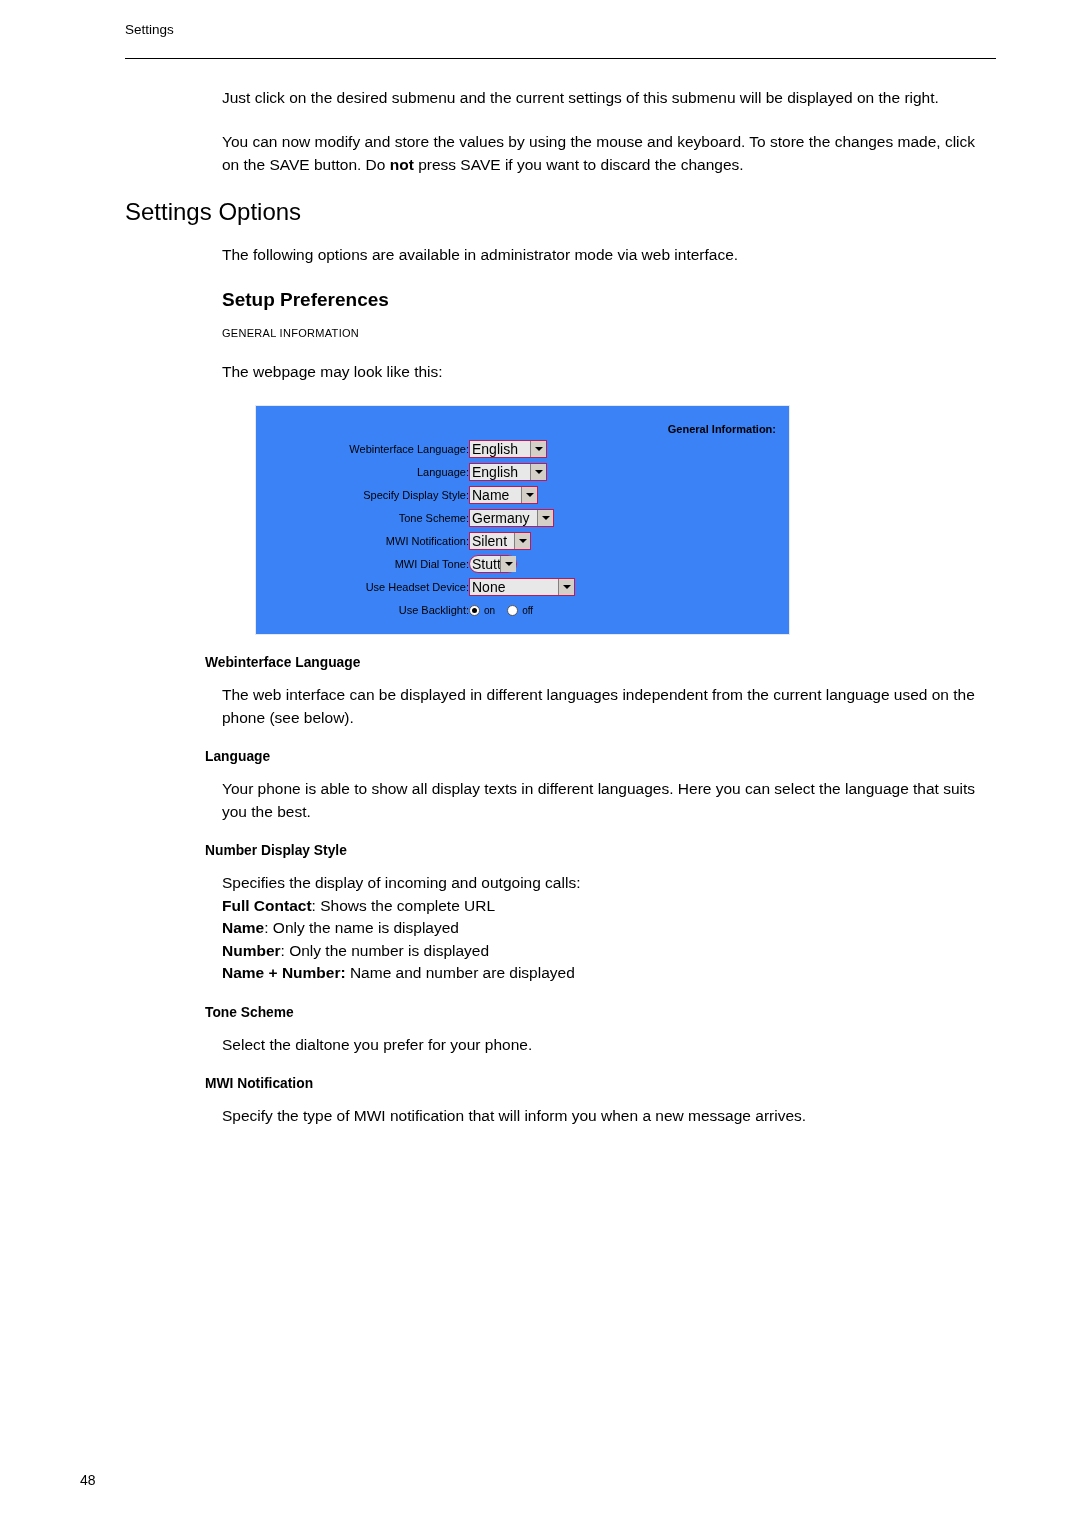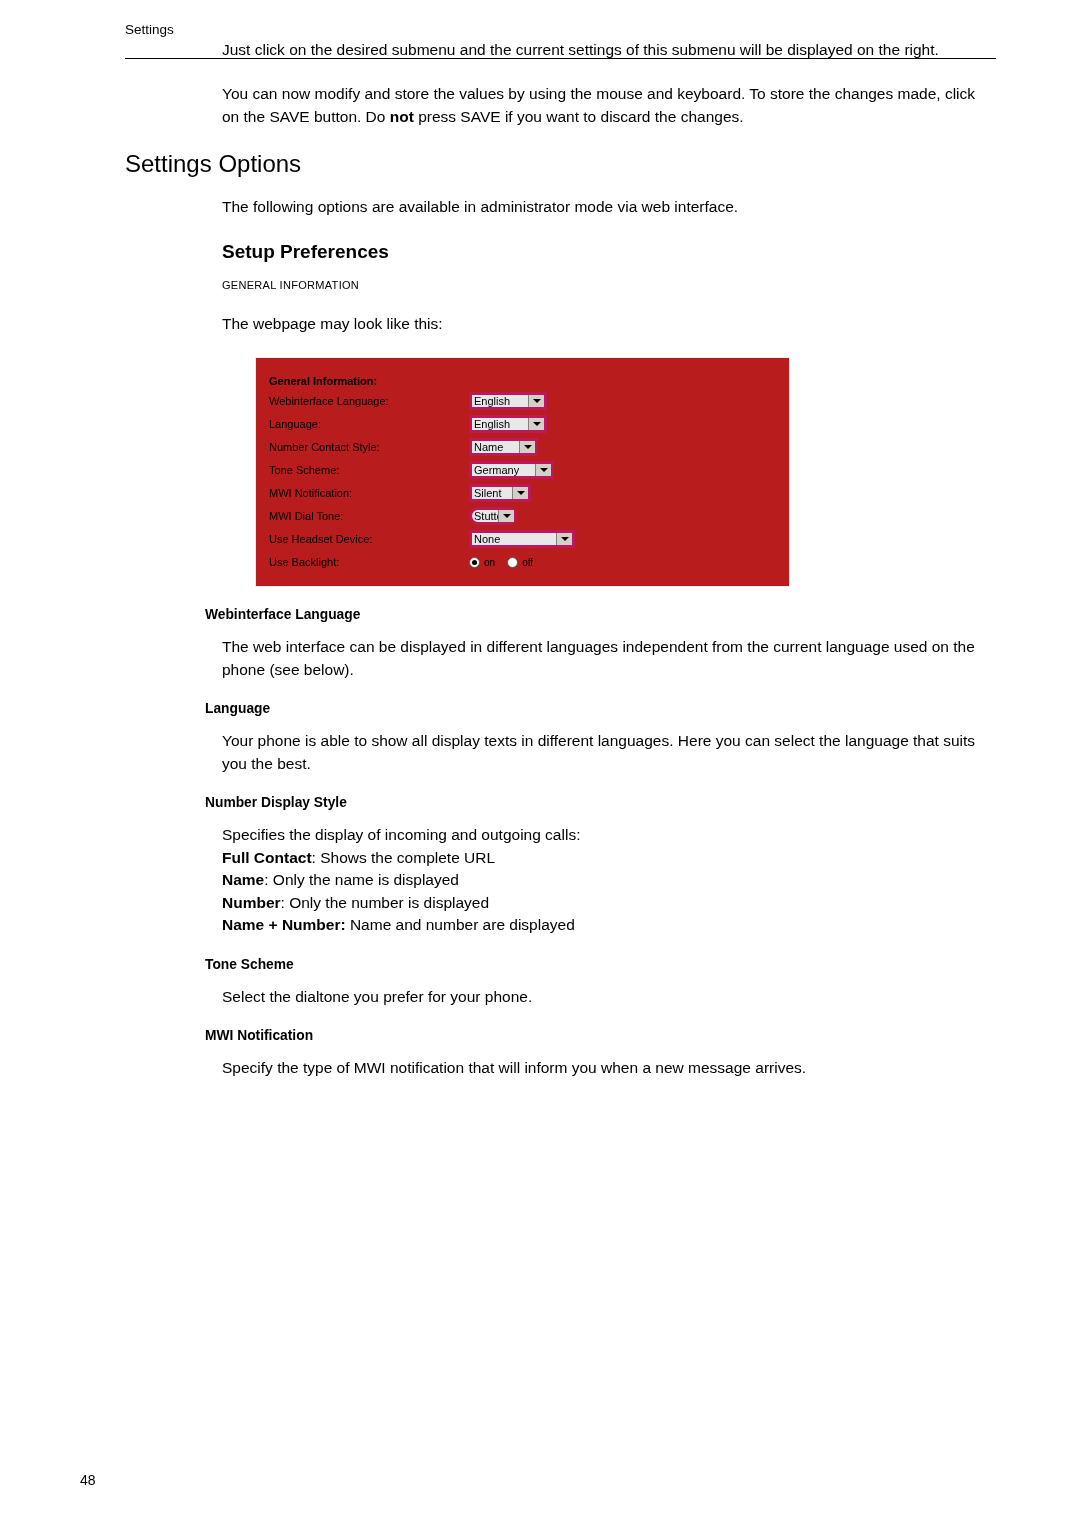--- a/index.html
+++ b/index.html
@@ -23,21 +23,21 @@
       left: 0;
       right: 0;
     }
     .header-text {
       position: absolute;
       font-size: 13.5px;
       top: 22px;
       left: 125px;
     }
     .content {
-      padding: 39px 84px 0 125px;
+      padding: 87px 84px 0 125px;
     }
     .body-para {
       font-size: 15.5px;
       line-height: 1.45;
       margin: 0 0 22px 97px;
     }
     .body-para-indent {
       font-size: 15.5px;
       line-height: 1.45;
       margin: 0 0 20px 97px;
@@ -58,46 +58,47 @@
       letter-spacing: 0.3px;
     }
     .h4 {
       font-size: 13.8px;
       font-weight: bold;
       margin: 20px 0 14px 80px;
     }
     .screenshot-box {
       margin: 10px 0 20px 130px;
       width: 535px;
-      background: #b91c1c;
+      background: #3b82f6;
       padding: 18px 14px 12px 14px;
       font-family: Verdana, Geneva, sans-serif;
       box-shadow: inset 0 0 0 1px #e8e8f0;
+      text-align: right;
     }
     .screenshot-box .form-title {
       font-size: 11px;
       font-weight: bold;
       margin-bottom: 4px;
       color: #000;
     }
     .form-row {
       display: flex;
       align-items: center;
       margin-bottom: 3px;
       height: 20px;
     }
     .form-label {
       width: 200px;
       font-size: 11px;
       color: #000;
     }
     .form-select {
       background: #e8e8e8;
-      border: 3px solid #be185d;
-      font-size: 11px;
+      border: 1px solid #be185d;
+      font-size: 14px;
       height: 18px;
       padding: 0 2px;
       display: inline-flex;
       align-items: center;
       position: relative;
     }
     .form-select.w1 { width: 78px; }
     .form-select.w2 { width: 78px; }
     .form-select.w3 { width: 69px; }
     .form-select.w4 { width: 85px; }
@@ -192,21 +193,21 @@
       <span class="form-label">Language:</span>
       <span class="form-select w2">
         <span>English</span>
         <span class="dropdown-btn">
             <span class="dropdown-arrow"></span>
           </span>
       </span>
     </div>
 
     <div class="form-row">
-      <span class="form-label">Number Contact Style:</span>
+      <span class="form-label">Specify Display Style:</span>
       <span class="form-select w3">
         <span>Name</span>
         <span class="dropdown-btn">
             <span class="dropdown-arrow"></span>
           </span>
       </span>
     </div>
 
     <div class="form-row">
       <span class="form-label">Tone Scheme:</span>

